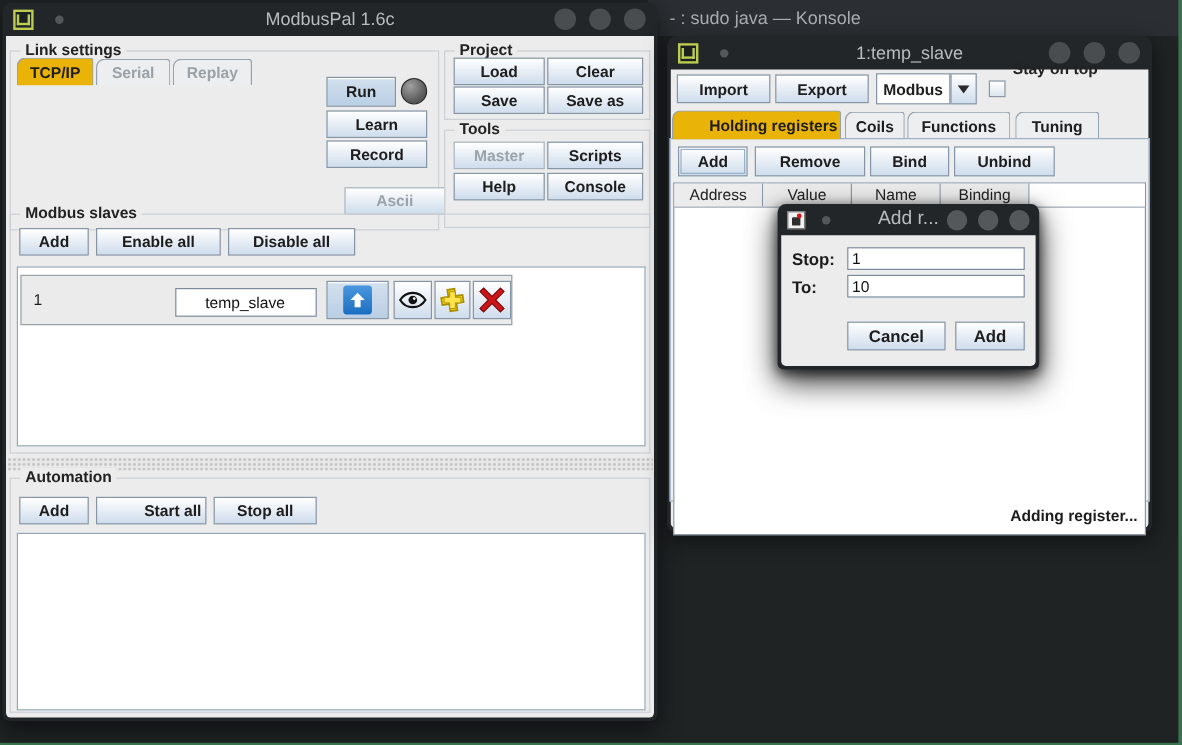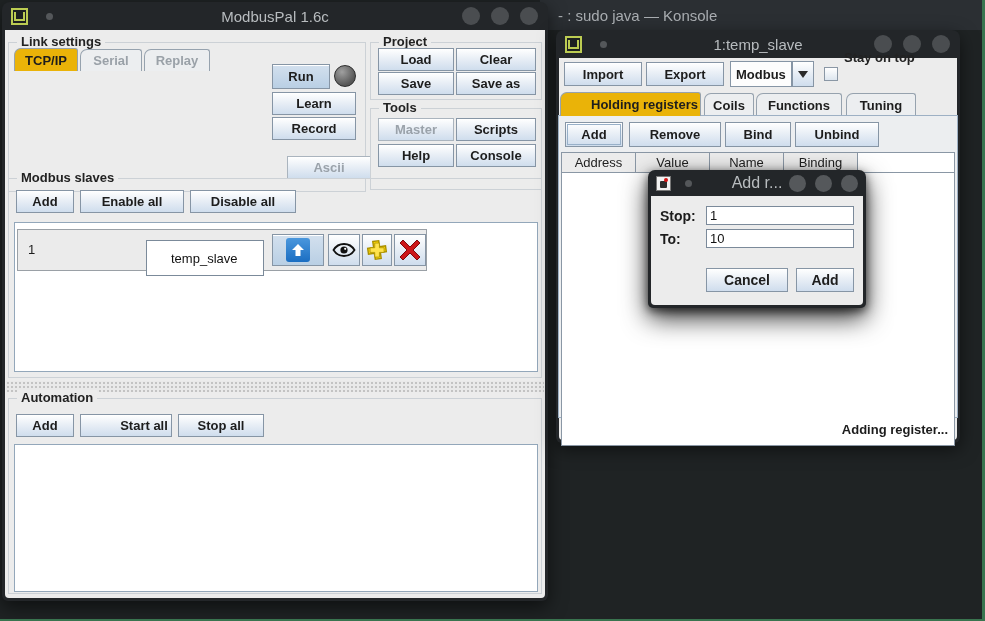--- a/index.html
+++ b/index.html
@@ -165,21 +165,21 @@
   <div class="abs jbtn" style="left:78px;top:188px;width:104px;height:23px;">
     <span>Enable all</span>
   </div>
   <div class="abs jbtn" style="left:188px;top:188px;width:106px;height:23px;">
     <span>Disable all</span>
   </div>
   <div class="abs white-panel" style="left:12px;top:220px;width:524px;height:150px;">
 
     <div class="abs" style="left:2px;top:6px;width:410px;height:42px;background:#ebebeb;border:1px solid #9aa0a6;box-sizing:border-box;">
       <span class="abs" style="left:10px;top:12px;font-size:13px;color:#1d1d1d;">1</span>
-      <input class="abs jinput" style="left: 128px; top: 10px; width: 118px; height: 36px; padding-left: 24px;" value="temp_slave">
+      <input class="abs jinput" style="left: 128px; top: 10px; width: 118px; height: 24px; padding-left: 24px;" value="temp_slave">
       <div class="abs jbtn toggled iconbtn" style="left:254px;top:4px;width:52px;height:32px;">
         <div style="width:24px;height:24px;border-radius:3px;background:linear-gradient(#4a97dd,#1b6ec2);display:flex;align-items:center;justify-content:center;">
           <svg width="14" height="14" viewBox="0 0 14 14">
               <path d="M7 1 L13 7 H9.5 V13 H4.5 V7 H1 Z" fill="#ffffff"></path>
             </svg>
         </div>
       </div>
       <div class="abs jbtn iconbtn" style="left:310px;top:4px;width:32px;height:32px;">
         <svg width="24" height="16" viewBox="0 0 24 16">
           <path d="M12 2 C6.5 2 3 5.5 1.5 8 C3 10.5 6.5 14 12 14 C17.5 14 21 10.5 22.5 8 C21 5.5 17.5 2 12 2 Z" fill="none" stroke="#111" stroke-width="1.8"></path>

